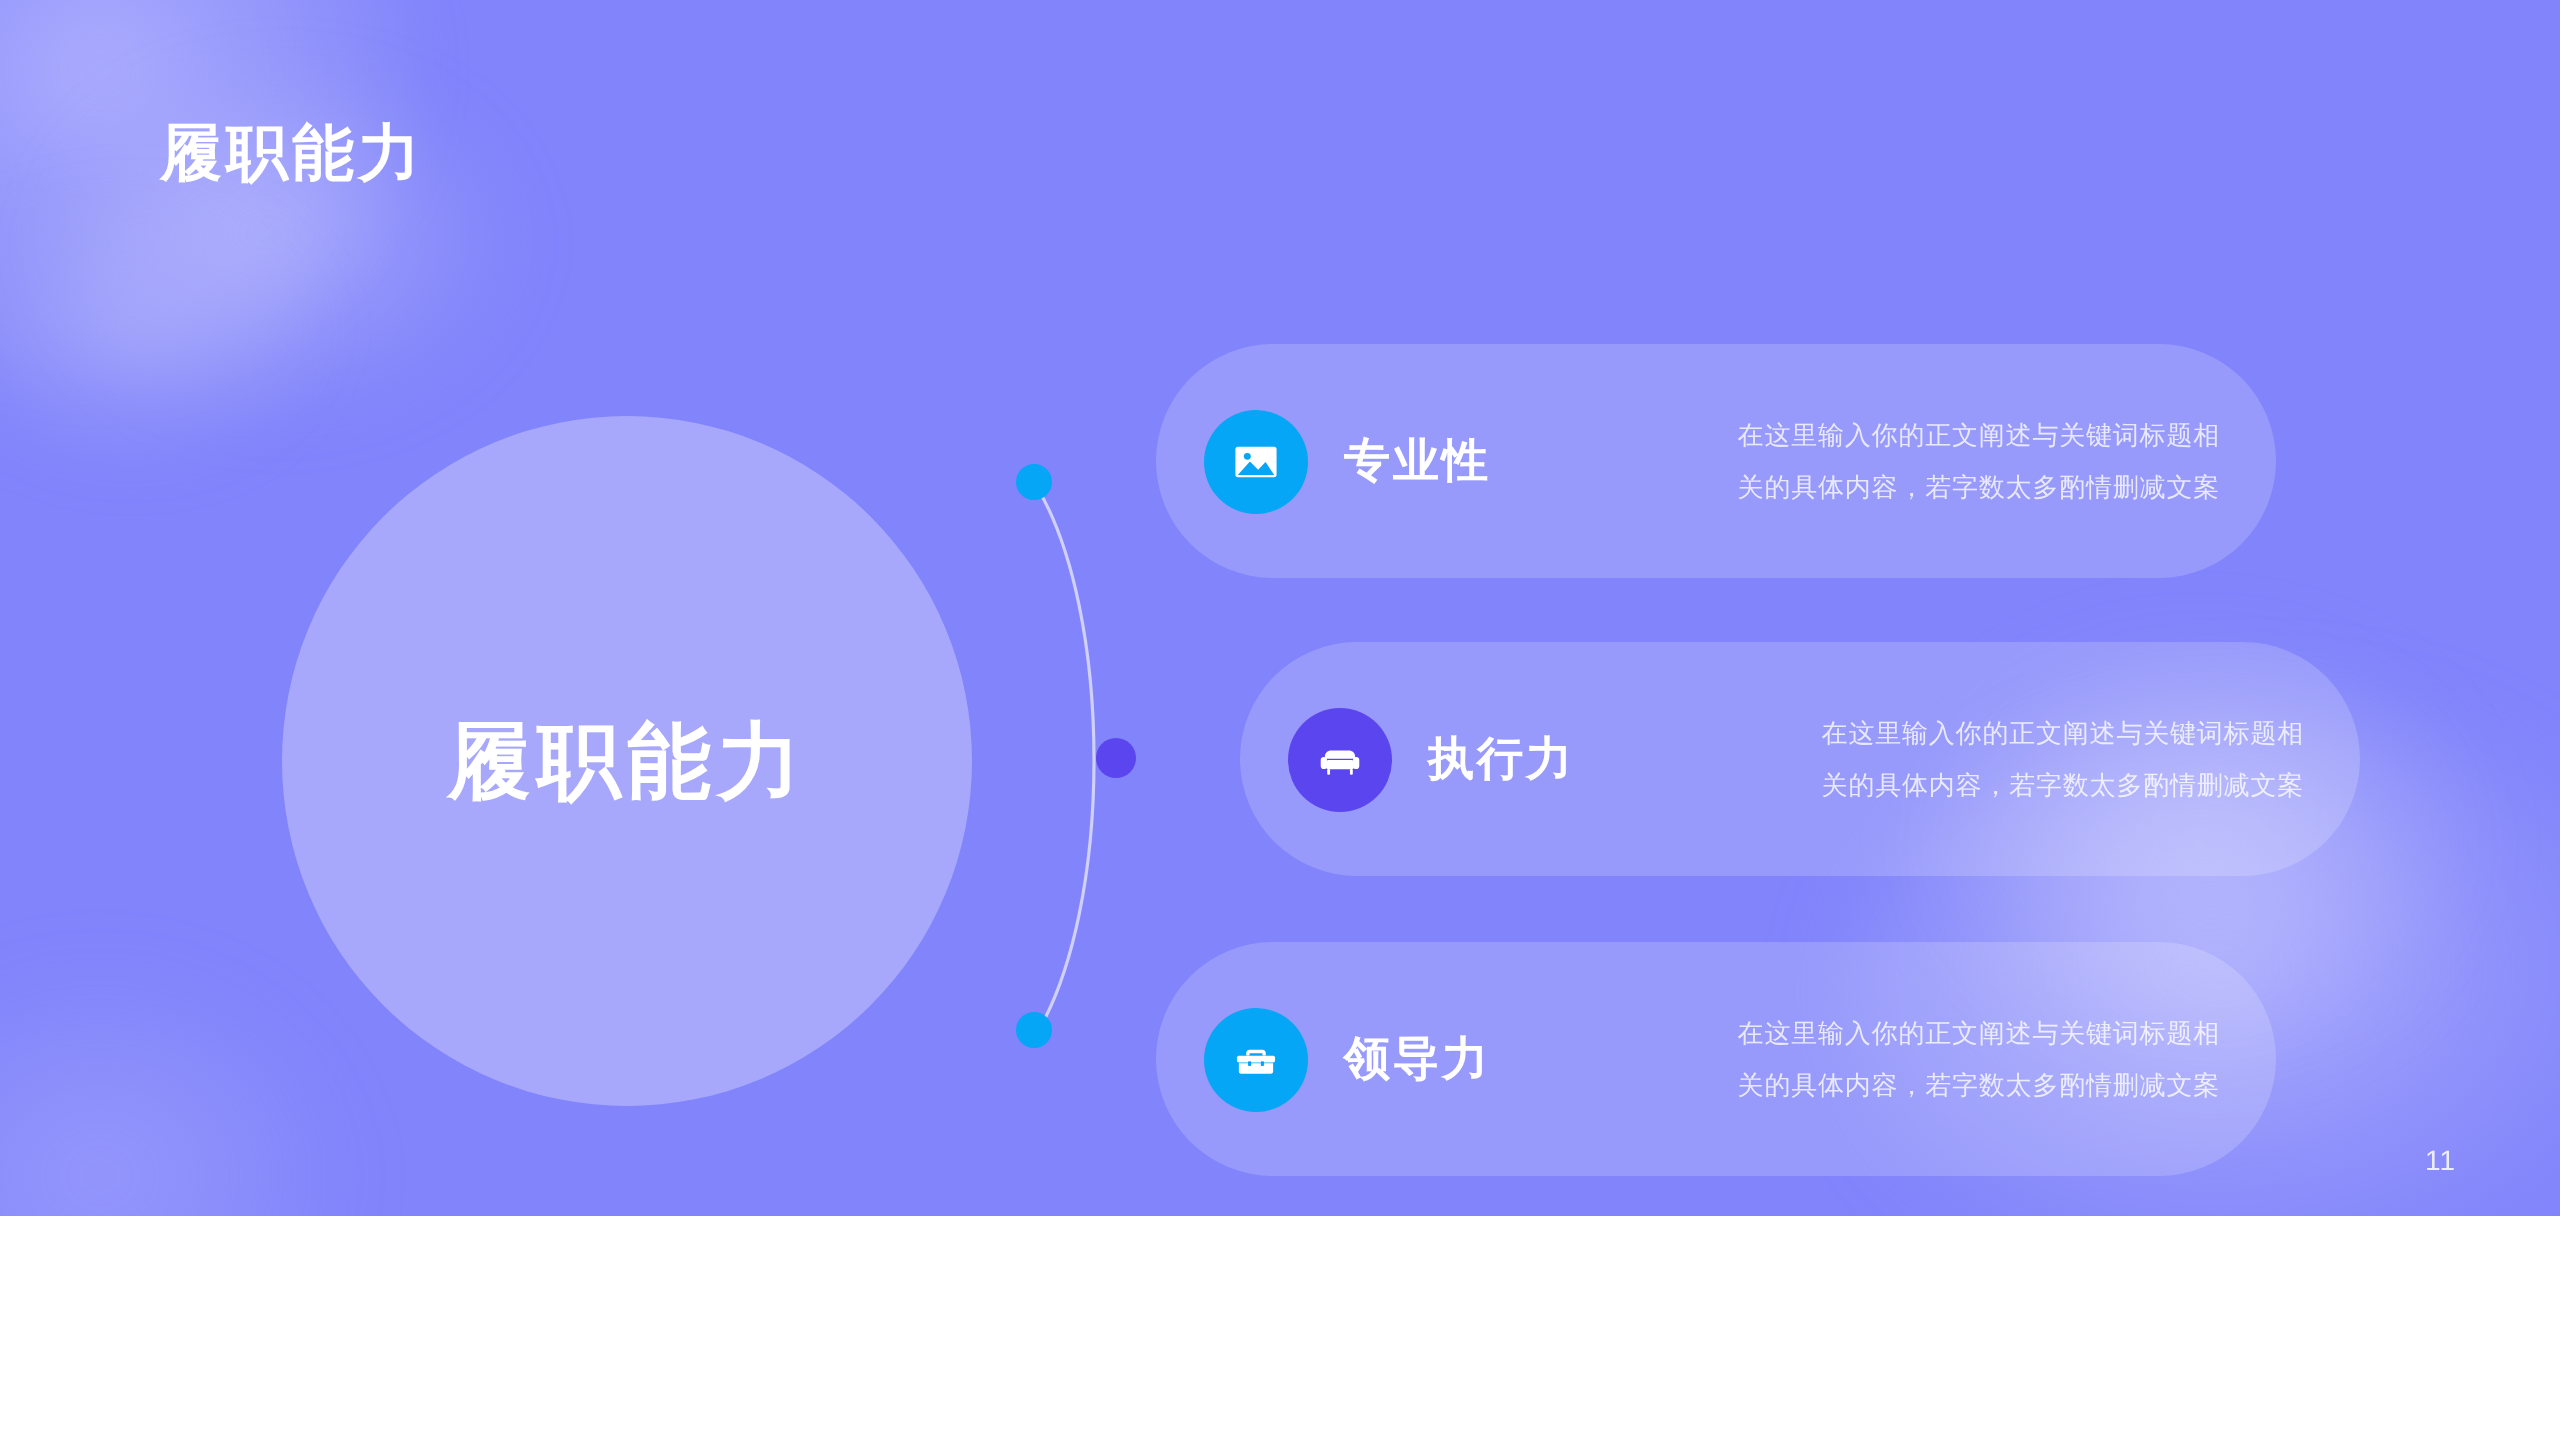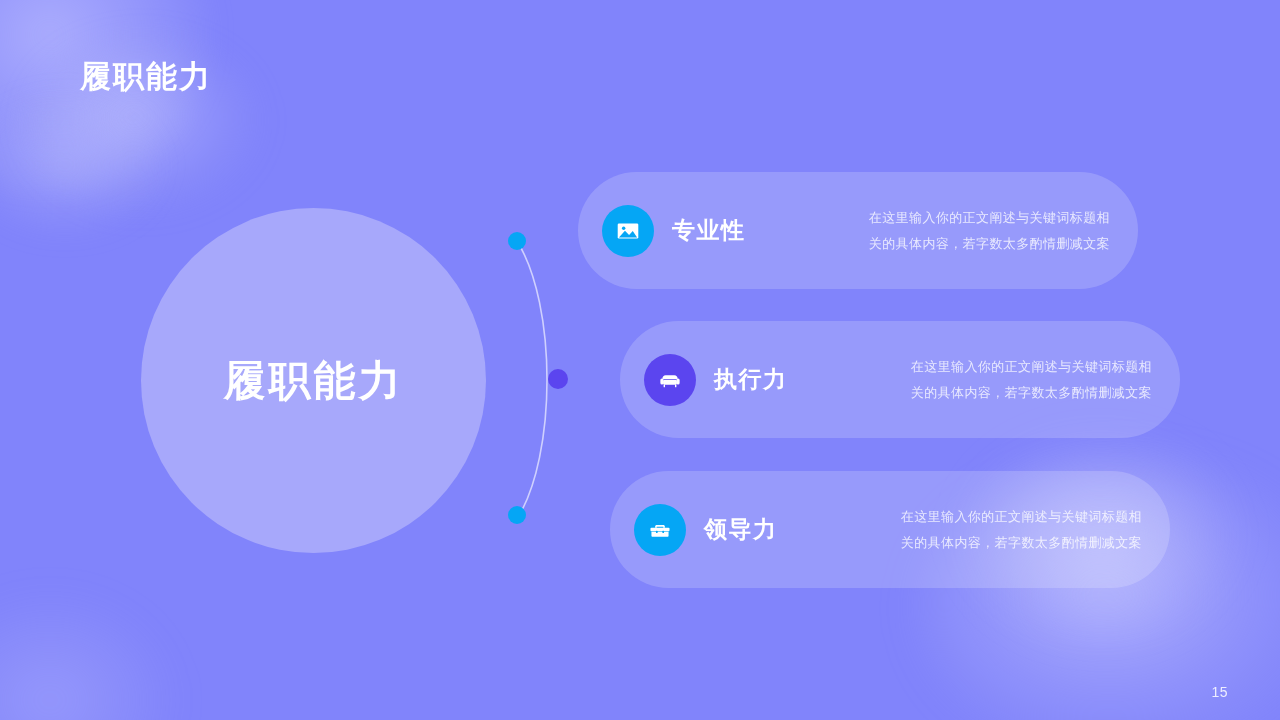--- a/index.html
+++ b/index.html
@@ -10,21 +10,21 @@
   body {
     width: 1280px;
     height: 720px;
     overflow: hidden;
     font-family: "Liberation Sans", "DejaVu Sans", sans-serif;
   }
 
   #slide {
     position: relative;
     width: 1280px;
-    height: 720px;
+    height: 608px;
     background: #8184fb;
     overflow: hidden;
   }
 
   
   .glow {
     position: absolute;
     border-radius: 50%;
     pointer-events: none;
   }
@@ -161,21 +161,21 @@
   .card {
     position: absolute;
     height: 117px;
     border-radius: 60px;
     background: rgba(255,255,255,0.18);
     display: flex;
     align-items: center;
   }
   #card-0 { left: 578px; top: 172px;  width: 560px; }
   #card-1 { left: 620px; top: 321px;  width: 560px; align-items: center; }
-  #card-2 { left: 610px; top: 471px;  width: 560px; }
+  #card-2 { left: 578px; top: 471px;  width: 560px; }
 
   .card-icon {
     flex: 0 0 auto;
     width: 52px;
     height: 52px;
     margin-left: 24px;
     border-radius: 50%;
     display: flex;
     align-items: center;
     justify-content: center;
@@ -283,15 +283,15 @@
         <rect x="14.2" y="12.6" width="1.5" height="2.2" rx="0.5" fill="#05a6f5"></rect>
       </svg>
     </div>
     <div class="card-title">领导力</div>
     <div class="card-body">
       <span class="card-body-line">在这里输入你的正文阐述与关键词标题相</span>
       <span class="card-body-line">关的具体内容，若字数太多酌情删减文案</span>
     </div>
   </div>
 
-  <div id="page-number">15</div>
+  <div id="page-number">11</div>
 
 </div>
 
 </body></html>

